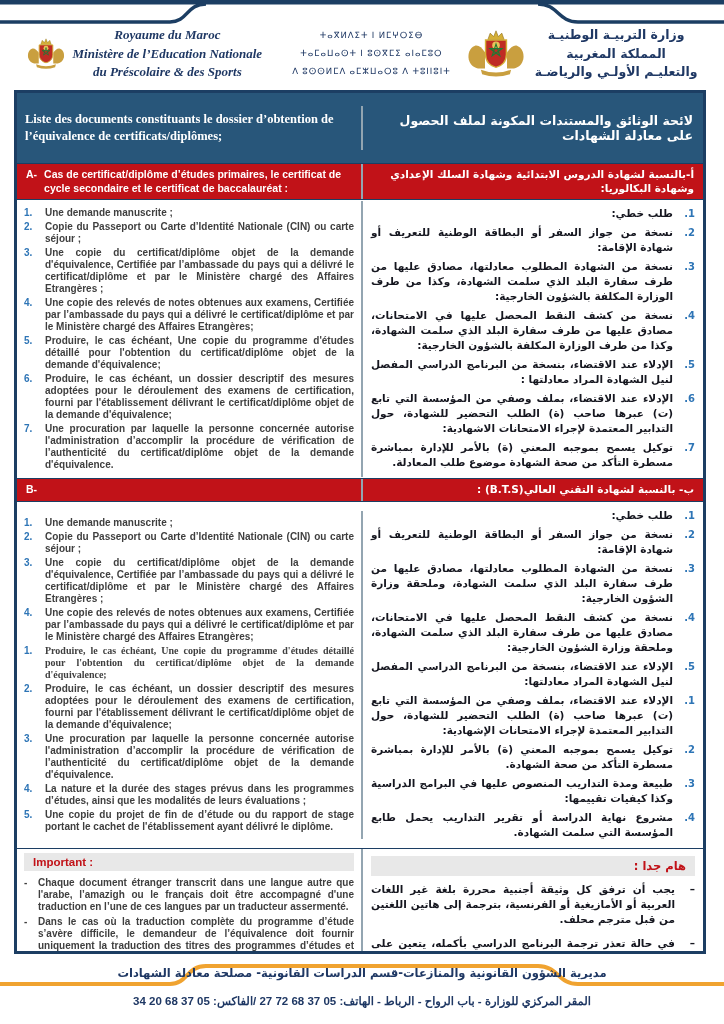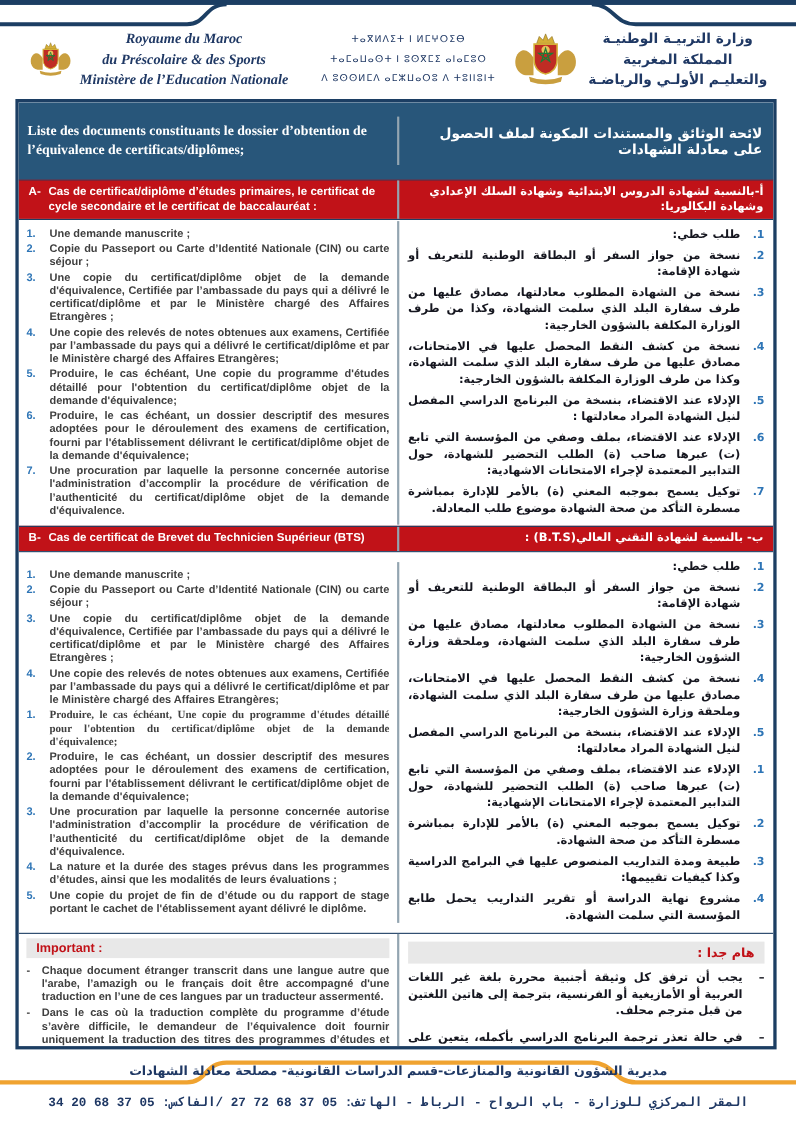--- a/index.html
+++ b/index.html
@@ -62,21 +62,21 @@
   .dtext{flex:1;color:#3f3f3f;font-weight:700;font-size:10px;line-height:12px;
          text-align:justify;}
   .aditem{display:flex;margin-bottom:9px;}
   .adnum{flex:0 0 20px;color:#15161f;font-weight:700;font-size:10.5px;line-height:15px;}
   .adtext{flex:1;color:#15161f;font-weight:700;font-size:10.5px;line-height:15px;
           text-align:justify;}
   
   .foot1{position:absolute;top:966px;left:0;width:724px;text-align:center;direction:rtl;
          color:#1f3864;font-weight:700;font-size:11.5px;font-family:"DejaVu Sans",sans-serif;}
   .foot2{position:absolute;top:994px;left:0;width:724px;text-align:center;direction:rtl;
-         color:#1f3864;font-weight:700;font-size:11.5px;font-family:Liberation Mono, monospace;}
+         color:#1f3864;font-weight:700;font-size:11.5px;font-family:Liberation Sans, sans-serif;}
 </style>
 </head>
 <body>
 
 <div class="page">
 
   <svg width="0" height="0" style="position:absolute">
     <defs>
       <g id="coa">
         <path d="M13,30 C5,33 1,43 3,53 C5,62 11,67 19,69 L31,69 L31,41 C25,33 20,28 13,30 Z" fill="#c99f3f"></path>
@@ -95,22 +95,22 @@
     <path d="M0,22 H170 C188,22 186,4 206,4 M538,4 C558,4 558,22 578,22 H724" stroke="#1c3e63" stroke-width="3.5" fill="none"></path>
   </svg>
 
   <div class="hdr">
     <div class="hdr-left">
       <svg class="emblem-sm" viewBox="0 0 100 88">
           <use href="#coa"></use>
         </svg>
       <div class="fr-script">
         <div>Royaume du Maroc</div>
+        <div>Ministère de l’Education Nationale</div>
         <div>du Préscolaire &amp; des Sports</div>
-        <div>Ministère de l’Education Nationale</div>
       </div>
     </div>
     <div class="tifinagh">
       <div>ⵜⴰⴳⵍⴷⵉⵜ ⵏ ⵍⵎⵖⵔⵉⴱ</div>
       <div>ⵜⴰⵎⴰⵡⴰⵙⵜ ⵏ ⵓⵙⴳⵎⵉ ⴰⵏⴰⵎⵓⵔ</div>
       <div>ⴷ ⵓⵙⵙⵍⵎⴷ ⴰⵎⵣⵡⴰⵔⵓ ⴷ ⵜⵓⵏⵏⵓⵏⵜ</div>
     </div>
     <svg class="emblem-lg" viewBox="0 0 100 88">
         <use href="#coa"></use>
       </svg>
@@ -209,21 +209,20 @@
           <div class="aitem">
             <span class="anum">7.</span>
             <span class="atext">توكيل يسمح بموجبه المعني (ة) بالأمر للإدارة بمباشرة مسطرة التأكد من صحة الشهادة موضوع طلب المعادلة.</span>
           </div>
         </div>
     </div>
 
     <div class="trow row-band">
       <div class="cell-fr">
         <span class="band-label">B-</span>
-        <span>Cas de certificat  de Brevet du Technicien Supérieur (BTS)</span>
       </div>
       <div class="cell-ar">ب- بالنسبة لشهادة التقني العالي(B.T.S) :</div>
     </div>
 
     <div class="trow row-content">
       <div class="cell-fr">
 
           <div class="fitem">
             <span class="fnum">1.</span>
             <span class="ftext">Une demande manuscrite ;</span>

